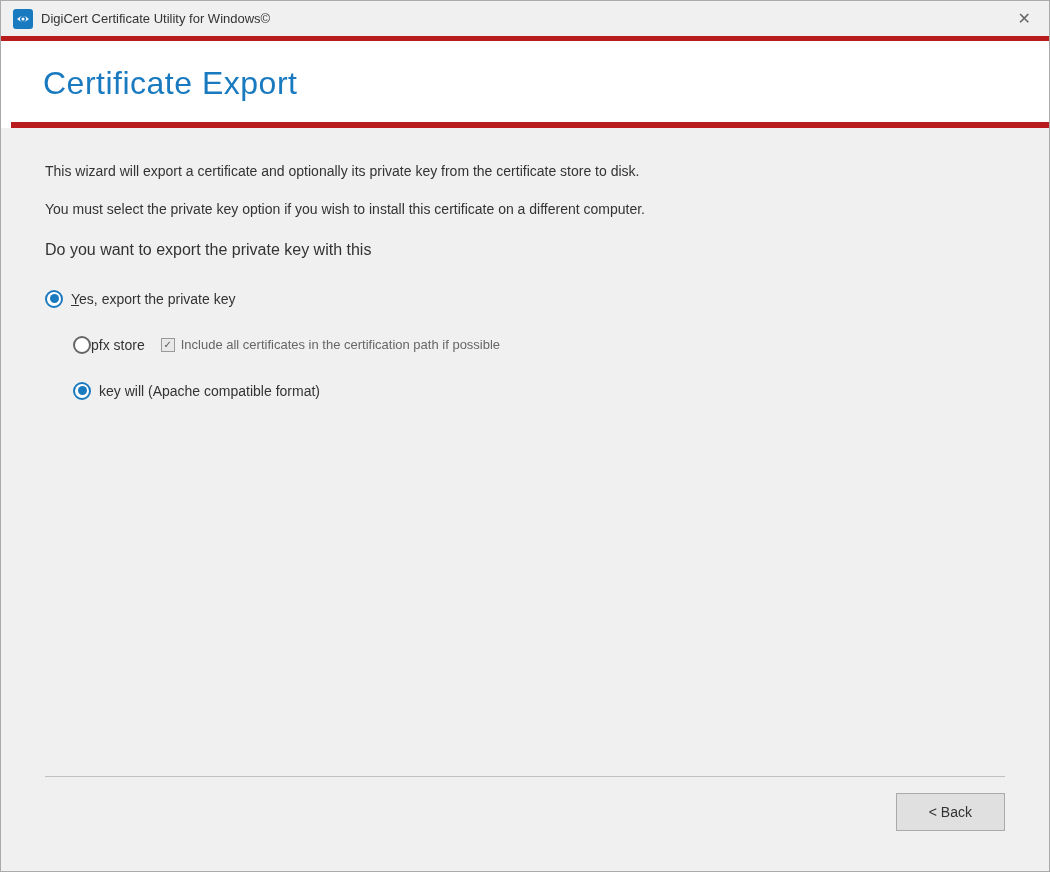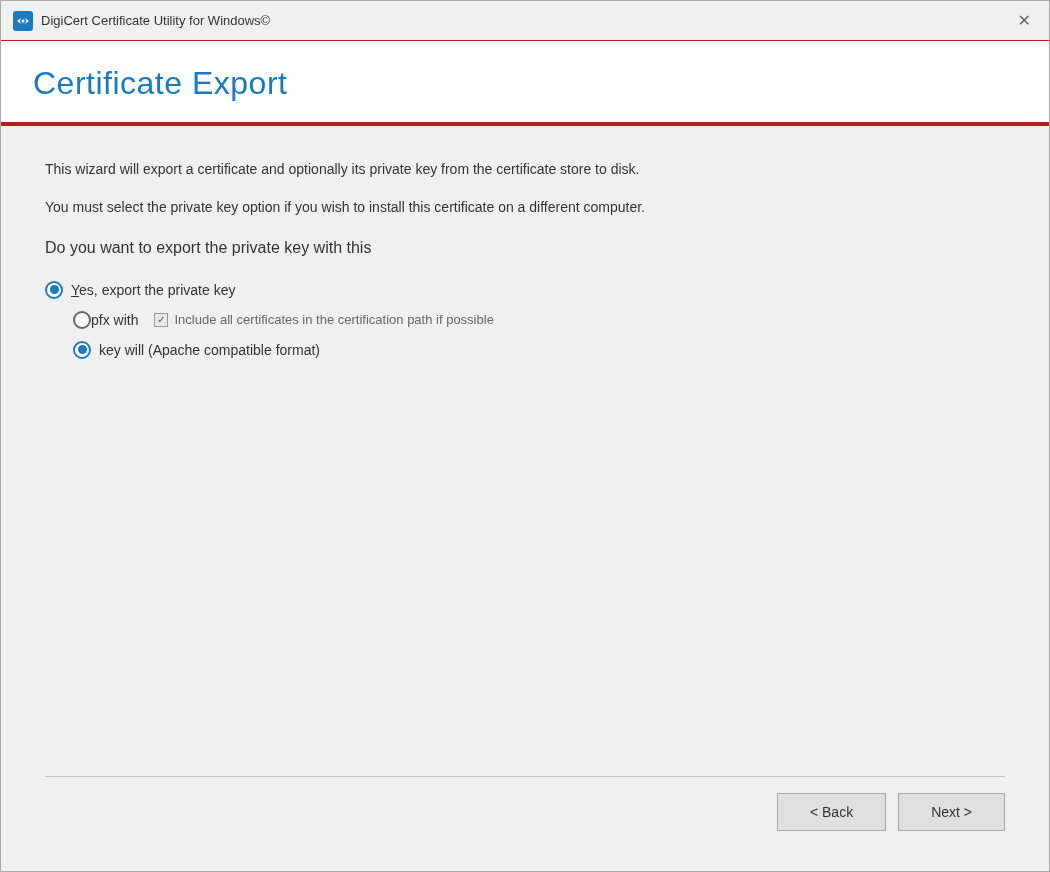--- a/index.html
+++ b/index.html
@@ -22,21 +22,21 @@
       min-height: 872px;
       background: #ffffff;
       border: 1px solid #aaa;
       box-shadow: 2px 2px 10px rgba(0,0,0,0.3);
       display: flex;
       flex-direction: column;
     }
 
     .title-bar {
       background: #f0f0f0;
-      border-bottom: 1px solid #b91c1c;
+      border-bottom: 5px solid #b91c1c;
       padding: 8px 12px;
       display: flex;
       align-items: center;
       justify-content: space-between;
       height: 40px;
     }
 
     .title-bar-left {
       display: flex;
       align-items: center;
@@ -54,21 +54,22 @@
       cursor: pointer;
       background: none;
       border: none;
       padding: 2px 6px;
       line-height: 1;
     }
 
     .header-section {
       background: #ffffff;
       padding: 24px 16px 20px 32px;
-      border-bottom: 4px solid #b91c1c;
+      border-bottom: 6px solid #b91c1c;
+      margin-left: 10px;
     }
 
     .page-title {
       font-size: 32px;
       color: #1a7abf;
       font-weight: 300;
       letter-spacing: 0.5px;
     }
 
     .content-section {
@@ -90,21 +91,22 @@
     .question-text {
       font-size: 16px;
       color: #333;
       margin-bottom: 18px;
       margin-top: 4px;
     }
 
     .options-container {
       display: flex;
       flex-direction: column;
-      gap: 0px;
+      gap: 16px;
+      margin-top: 7px;
     }
 
     .radio-option {
       display: flex;
       align-items: center;
       gap: 8px;
       padding: 6px 0;
       cursor: pointer;
     }
 
@@ -237,21 +239,21 @@
         <div class="radio-circle selected">
           <div class="radio-inner"></div>
         </div>
         <span class="radio-label">
           <u>Y</u>es, export the private key
         </span>
       </div>
 
       <div class="radio-option sub-option pfx-row">
         <div class="radio-circle"></div>
-        <span class="radio-label">pfx with</span>
+        <span class="radio-label">pfx store</span>
         <div class="checkbox-inline">
           <div class="checkbox-box">
             <span class="checkbox-checkmark">✓</span>
           </div>
           <span class="checkbox-label">Include all certificates in the certification path if possible</span>
         </div>
       </div>
 
       <div class="radio-option sub-option">
         <div class="radio-circle selected">
@@ -260,16 +262,15 @@
         <span class="radio-label">key will (Apache compatible format)</span>
       </div>
 
     </div>
 
     <div class="spacer"></div>
 
     <div class="footer-divider"></div>
     <div class="footer-buttons">
       <button class="footer-btn">&lt; Back</button>
-      <button class="footer-btn">Next &gt;</button>
     </div>
   </div>
 </div>
 
 </body></html>

